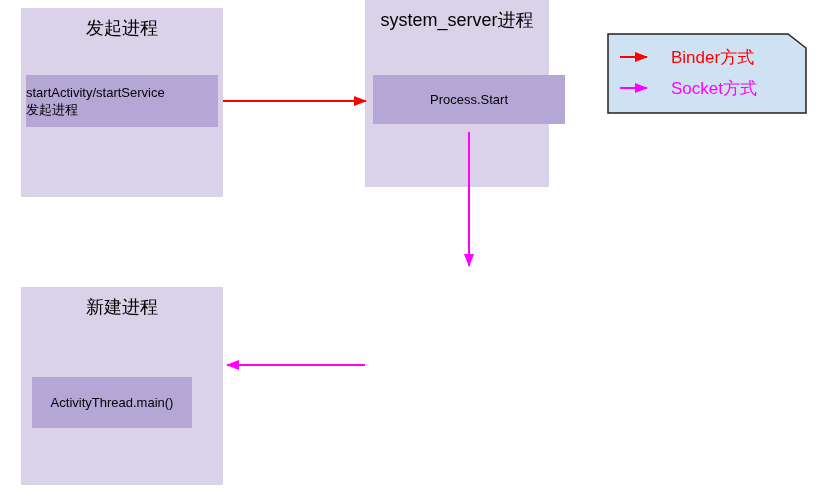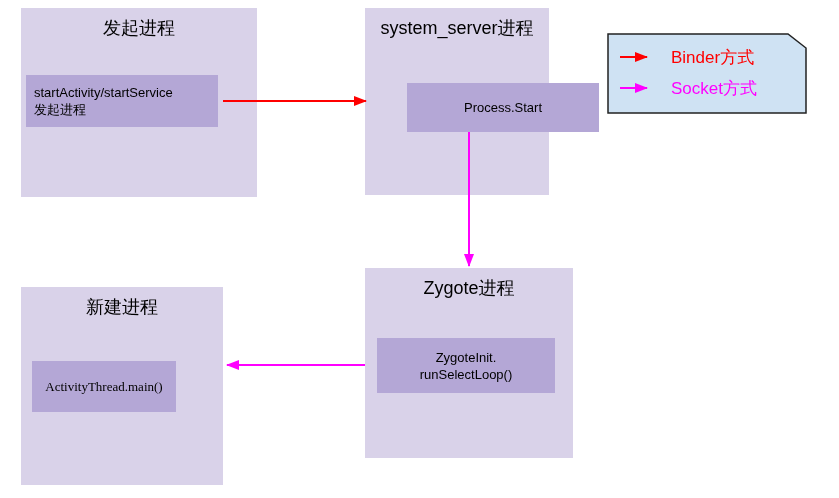--- a/index.html
+++ b/index.html
@@ -37,29 +37,29 @@
     flex-direction: column;
     justify-content: center;
     align-items: center;
     text-align: center;
     box-sizing: border-box;
     white-space: nowrap;
   }
   .inner-box.align-left {
     align-items: flex-start;
     text-align: left;
-    padding-left: 8px;
+    padding-left: 0;
   }
   
-  #box-initiator      { left: 21px;  top: 8px;   width: 236px; height: 189px; }
+  #box-initiator      { left: 21px;  top: 8px;   width: 202px; height: 189px; }
   #inner-initiator    { left: 5px;   top: 67px;  width: 192px; height: 52px; }
-  #box-system-server  { left: 365px; top: 8px;   width: 184px; height: 187px; }
-  #inner-system-server{ left: 8px;   top: 75px;  width: 192px; height: 49px; margin-left: 34px; }
+  #box-system-server  { left: 365px; top: 0;   width: 184px; height: 187px; }
+  #inner-system-server{ left: 8px;   top: 75px;  width: 192px; height: 49px; }
   #box-new-process    { left: 21px;  top: 267px; width: 202px; height: 198px; margin-top: 20px; }
-  #inner-new-process  { left: 11px;  top: 74px;  width: 144px; height: 51px; font-family: Liberation Serif, serif; }
+  #inner-new-process  { left: 11px;  top: 90px;  width: 160px; height: 51px; }
   #box-zygote         { left: 365px; top: 268px; width: 208px; height: 190px; }
   #inner-zygote       { left: 12px;  top: 70px;  width: 178px; height: 55px; }
 
   svg.overlay {
     position: absolute;
     left: 0; top: 0;
     width: 839px;
     height: 498px;
     pointer-events: none;
   }
@@ -88,27 +88,20 @@
     </div>
   </div>
 
   <div class="proc-box" id="box-new-process">
     <div class="box-title">新建进程</div>
     <div class="inner-box" id="inner-new-process">
       <span>ActivityThread.main()</span>
     </div>
   </div>
 
-  <div class="proc-box" id="box-zygote">
-    <div class="box-title">Zygote进程</div>
-    <div class="inner-box" id="inner-zygote">
-      <span>ZygoteInit.</span>
-      <span>runSelectLoop()</span>
-    </div>
-  </div>
 
   <svg class="overlay" viewBox="0 0 839 498">
     <defs>
       <marker id="ah-red" markerWidth="14" markerHeight="12" refX="12" refY="5" orient="auto" markerUnits="userSpaceOnUse">
         <path d="M0,0 L13,5 L0,10 Z" fill="#ff0000"></path>
       </marker>
       <marker id="ah-magenta" markerWidth="14" markerHeight="12" refX="12" refY="5" orient="auto" markerUnits="userSpaceOnUse">
         <path d="M0,0 L13,5 L0,10 Z" fill="#ff00ff"></path>
       </marker>
     </defs>

